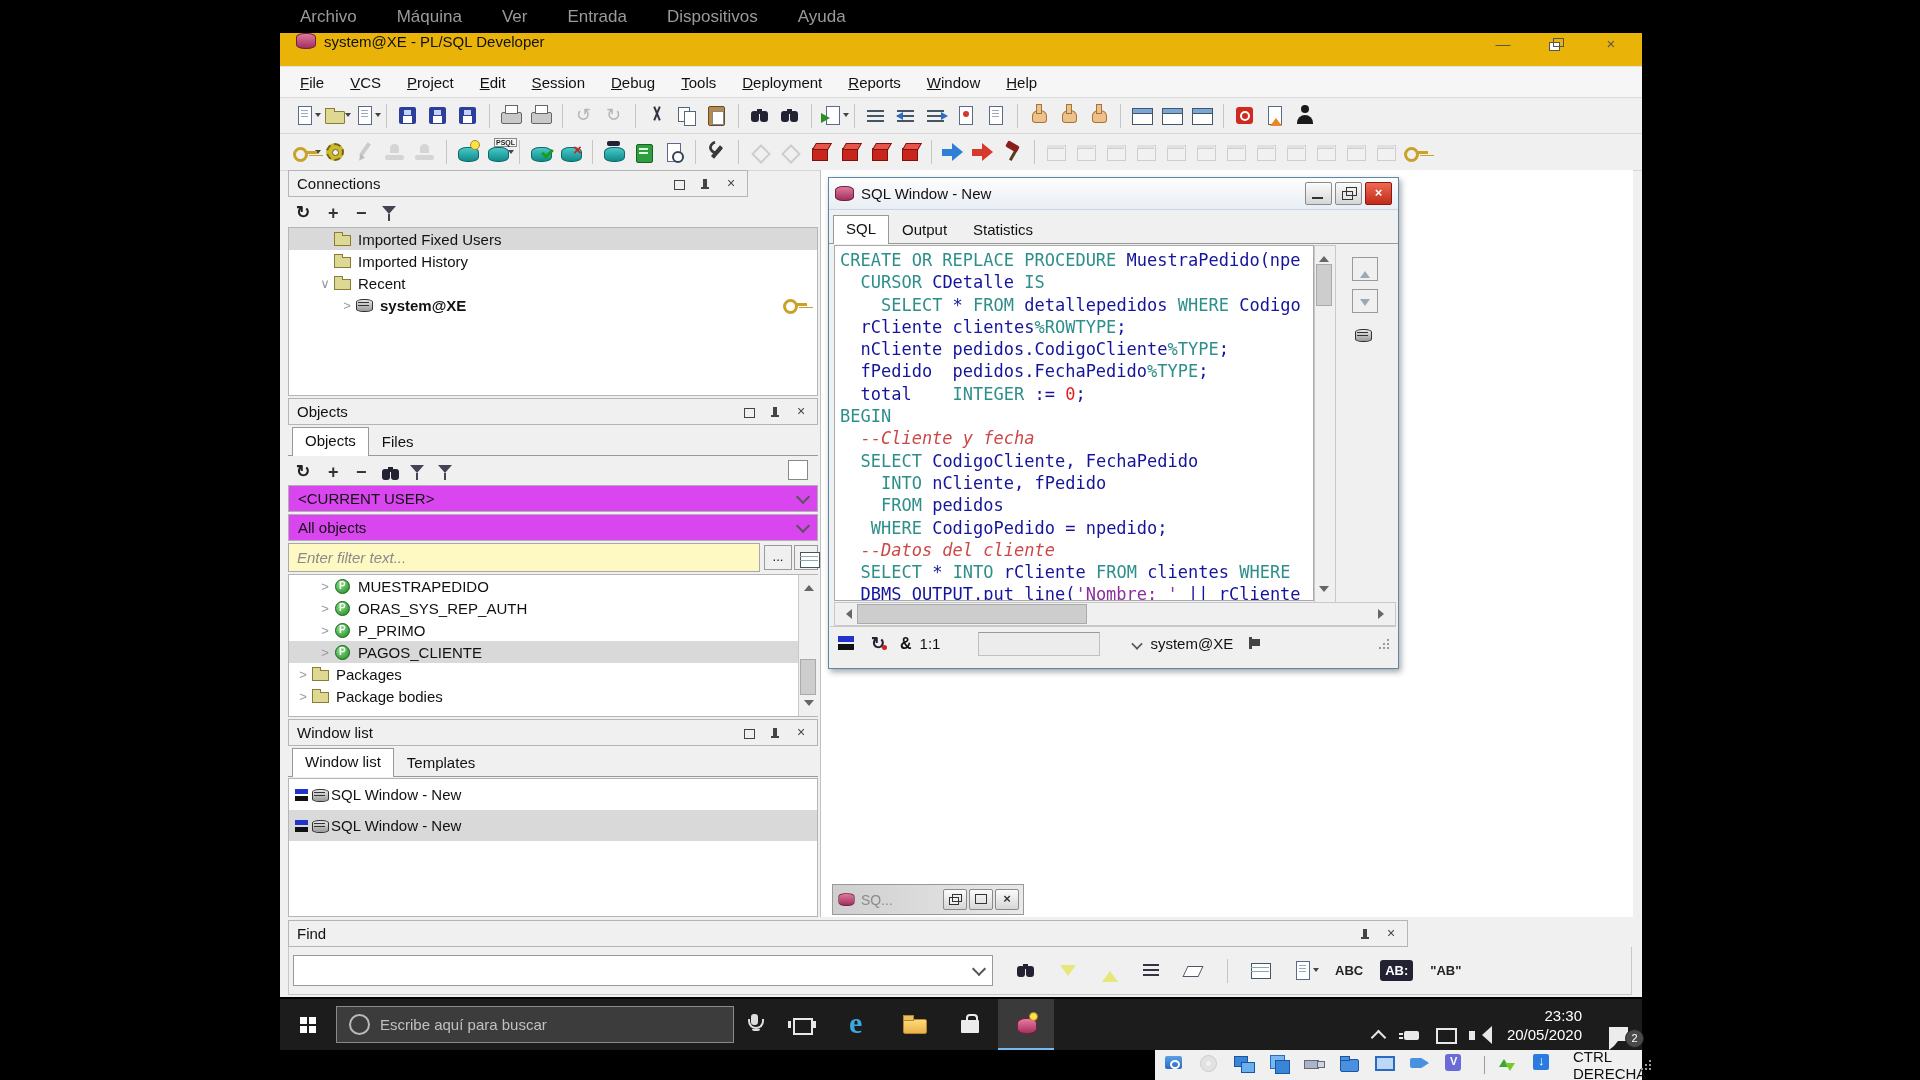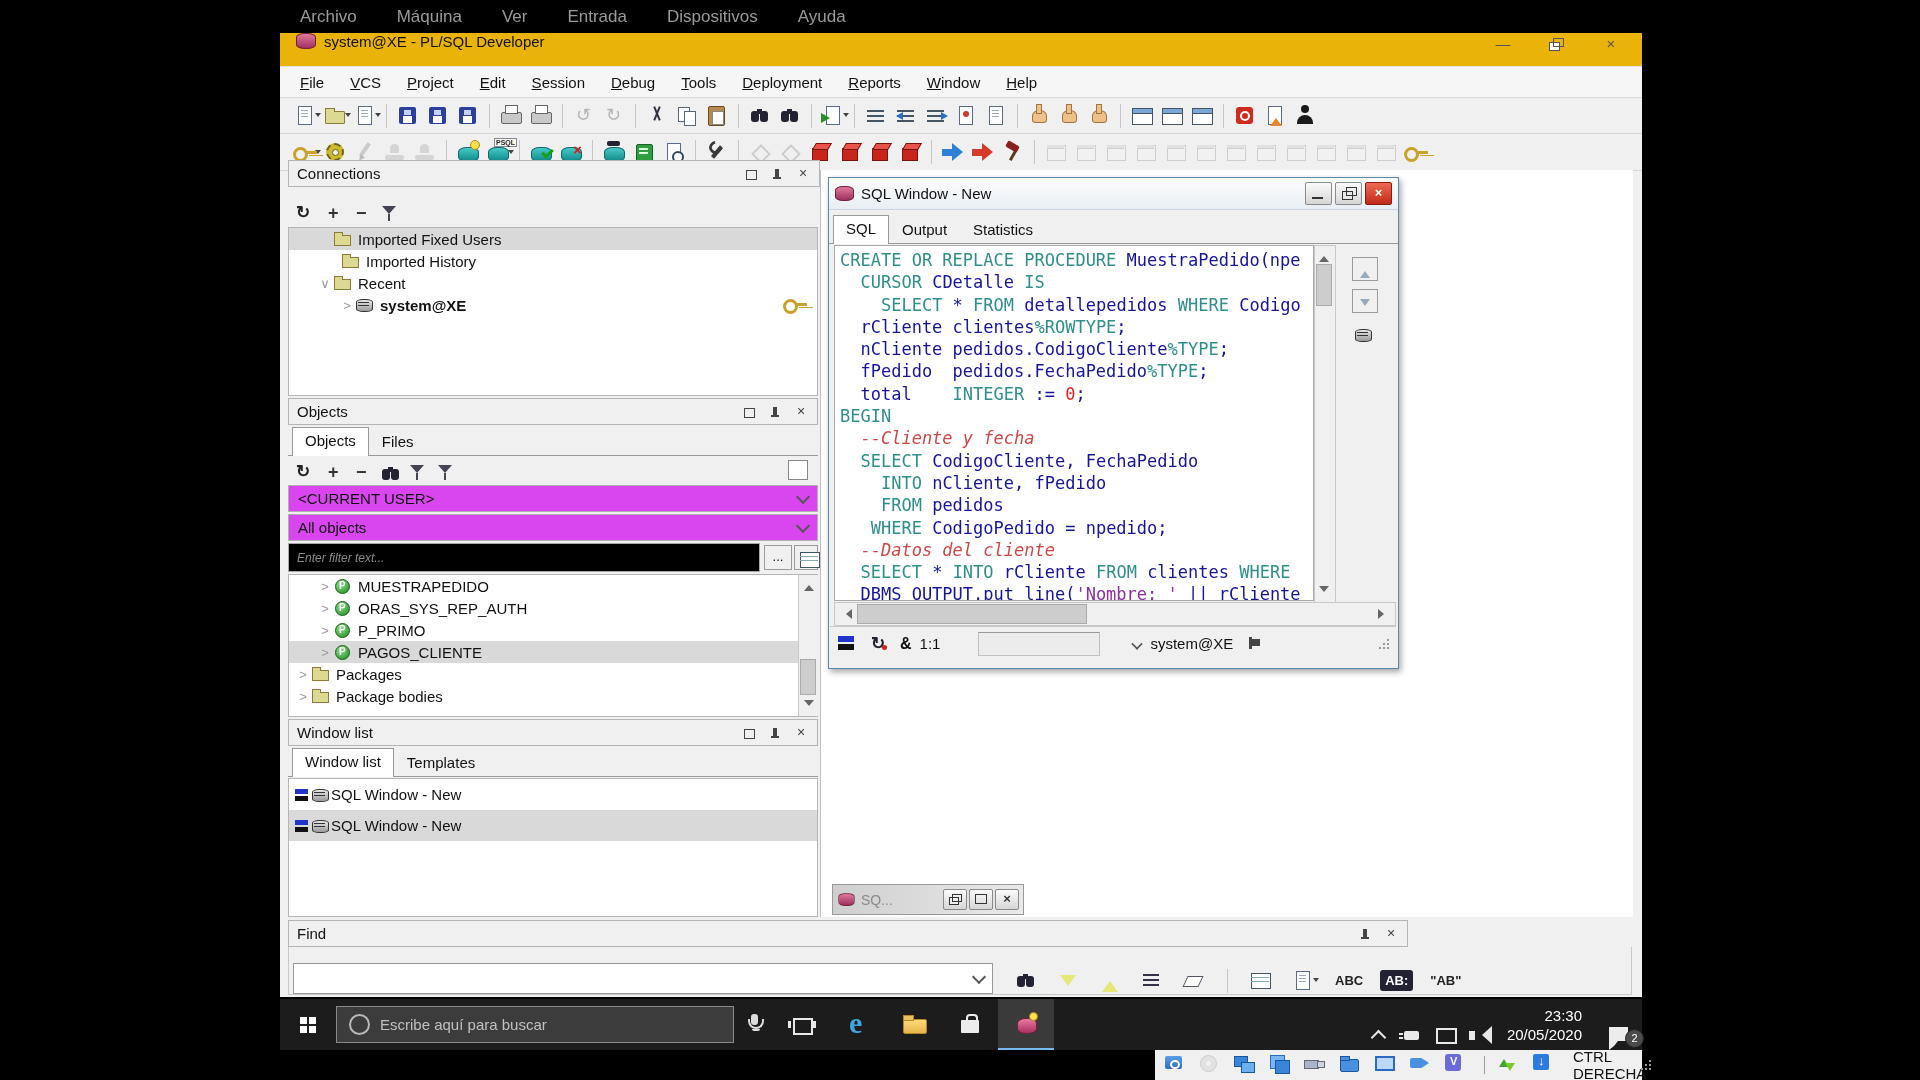--- a/index.html
+++ b/index.html
@@ -133,21 +133,21 @@
   .t-folder::after{left:1px;top:1px;width:7px;height:3px;background:#ded992;border:1px solid #8a7c35;border-bottom:none}
   .t-dbgray::before{left:1px;top:2px;width:15px;height:11px;background:linear-gradient(#e8e8e8,#9a9a9a);border:1px solid #333;border-radius:7px/3px}
   .t-dbgray::after{left:3px;top:5px;width:11px;height:1px;background:#333;box-shadow:0 3px 0 #333}
   .t-proc::before{left:2px;top:1px;width:13px;height:13px;background:radial-gradient(circle at 35% 30%,#8ce08c,#1d8a1d);border:1px solid #0f5f0f;border-radius:50%}
   .t-proc::after{content:"P";left:6px;top:1px;font:bold 10px/13px "Liberation Sans",sans-serif;color:#fff}
   .tabs{display:flex;align-items:flex-end;height:30px;border-bottom:1px solid #999;background:#f0f0f0;padding-left:4px}
   .tab{padding:4px 12px 5px;font-size:15px;border:1px solid transparent;border-bottom:none;cursor:default}
   .tab.on{background:#fff;border-color:#999;position:relative;top:1px;padding-bottom:7px}
   .combo{background:#d946ef;border:1px solid #b0b0b0;display:flex;align-items:center;padding:0 9px;font-size:15px;box-sizing:border-box}
   .cv{width:8px;height:8px;border-right:2px solid #555;border-bottom:2px solid #555;transform:rotate(45deg);margin-left:auto;margin-top:-4px}
-  .filt{background:#000000;border:1px solid #a8a8a8;display:flex;align-items:center;padding:0 8px;font-size:12px;box-sizing:border-box;color:#8a8a8a;font-style:italic}
+  .filt{background:#fef9c3;border:1px solid #a8a8a8;display:flex;align-items:center;padding:0 8px;font-size:15px;box-sizing:border-box;color:#8a8a8a;font-style:italic}
   .sqbtn{background:#f0f0f0;border:1px solid #9a9a9a;font-size:13px;text-align:center;box-sizing:border-box}
 
   
   .sbv{background:#f0f0f0;border-left:1px solid #c8c8c8}
   .sar{position:absolute;width:0;height:0}
   .thumb{position:absolute;background:#cdcdcd;border:1px solid #aaa;box-sizing:border-box}
 
   
   .wlrow{height:31px;display:flex;align-items:center;font-size:15px;padding-left:4px}
   .wlrow.sel{background:#d9d9d9}
@@ -373,41 +373,41 @@
         <span class="ic k-clip dim"></span>
         <span class="ic k-clip dim"></span>
         <span class="ic k-clip dim"></span>
         <span class="ic k-clip dim"></span>
         <span class="ic k-clip dim"></span>
         <span class="ic k-key"></span>
       </div>
 
     
     
-    <div class="abs pttl" style="left:8px;top:127px;width:532px">
+    <div class="abs pttl" style="left:8px;top:137px;width:460px">
       <span>Connections</span>
       <span class="pctl">
         <span class="pc g-float"></span>
         <span class="pc g-pin"></span>
         <span class="pc">×</span>
       </span>
     </div>
     <div class="abs ptools" style="left:8px;top:165px">
         <span class="ic k-p-refresh"></span>
         <span class="ic k-p-plus"></span>
         <span class="ic k-p-minus"></span>
         <span class="ic k-p-funnel2"></span>
       </div>
     <div class="abs whitebox" style="left:8px;top:194px;width:530px;height:169px">
         <div class="trow sel" style="padding-left: 28px;">
           <span class="tch"></span>
           <span class="ti t-folder"></span>
           <span class="tl">Imported Fixed Users</span>
         </div>
-        <div class="trow" style="padding-left: 36px;">
+        <div class="trow" style="padding-left: 28px;">
           <span class="tch"></span>
           <span class="ti t-folder"></span>
           <span class="tl">Imported History</span>
         </div>
         <div class="trow" style="padding-left: 28px;">
           <span class="tch">∨</span>
           <span class="ti t-folder"></span>
           <span class="tl">Recent</span>
         </div>
         <div class="trow" style="padding-left: 50px;">
@@ -538,21 +538,21 @@
     </div>
 
     
     <div class="abs pttl" style="left:8px;top:887px;width:1120px">
       <span>Find</span>
       <span class="pctl">
         <span class="pc g-pin"></span>
         <span class="pc">×</span>
       </span>
     </div>
-    <div class="abs" style="left:8px;top:914px;width:1344px;height:48px;background:#f0f0f0;border:1px solid #c8c8c8;border-top:none;display:flex;align-items:flex-end;box-sizing:border-box">
+    <div class="abs" style="left:8px;top:914px;width:1344px;height:48px;background:#f0f0f0;border:1px solid #c8c8c8;border-top:none;display:flex;align-items:center;box-sizing:border-box">
       <div style="width:700px;height:31px;background:#fff;border:1px solid #999;margin-left:4px;display:flex;align-items:center;padding:0 8px;box-sizing:border-box">
         <span class="cv"></span>
       </div>
       <div style="display:flex;align-items:center;gap:12px;margin-left:18px">
           <span class="ic k-p-binoc"></span>
           <span class="ic k-tri-dn"></span>
           <span class="ic k-tri-up"></span>
           <span class="ic k-dots"></span>
           <span class="ic k-eraser"></span>
           <i class="tsep"></i>

